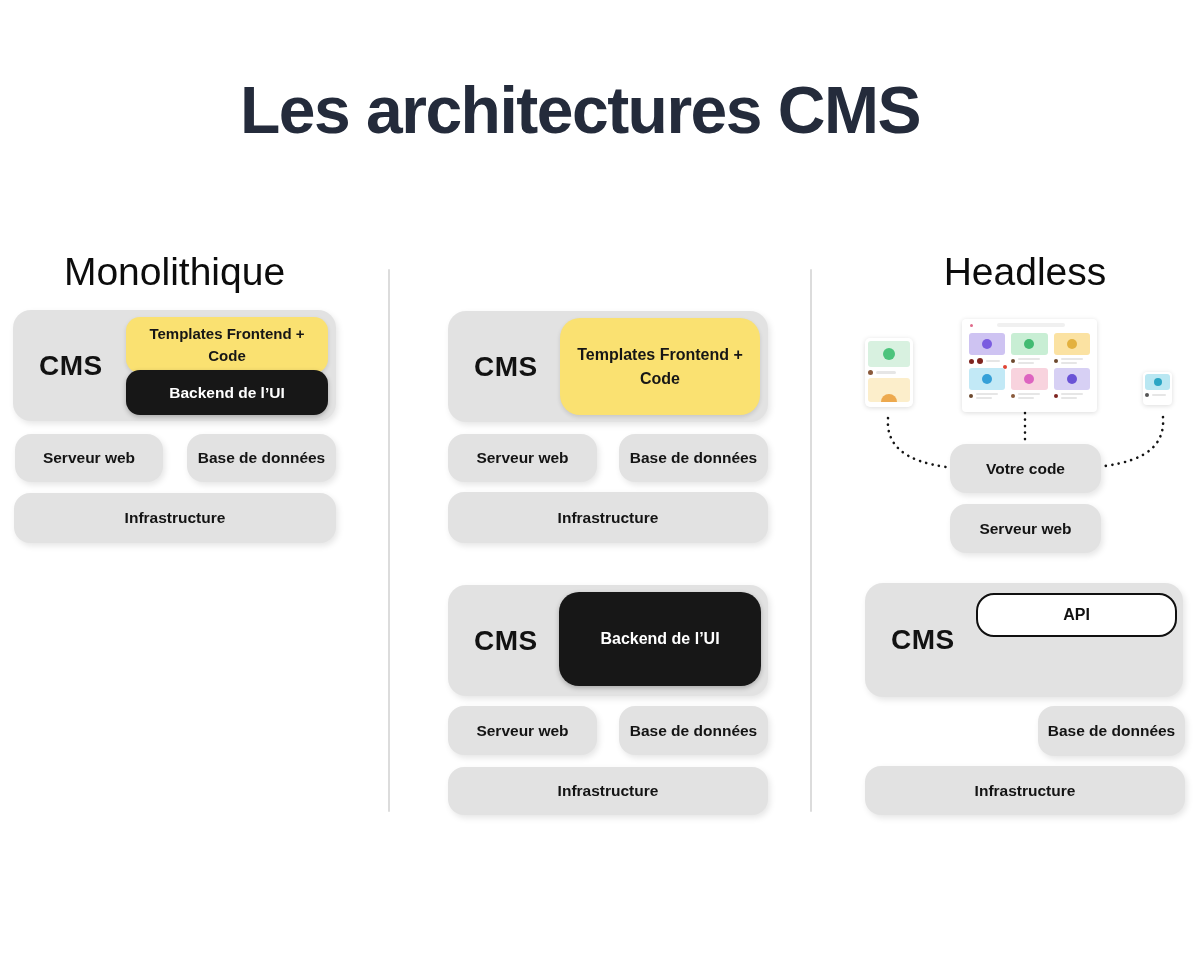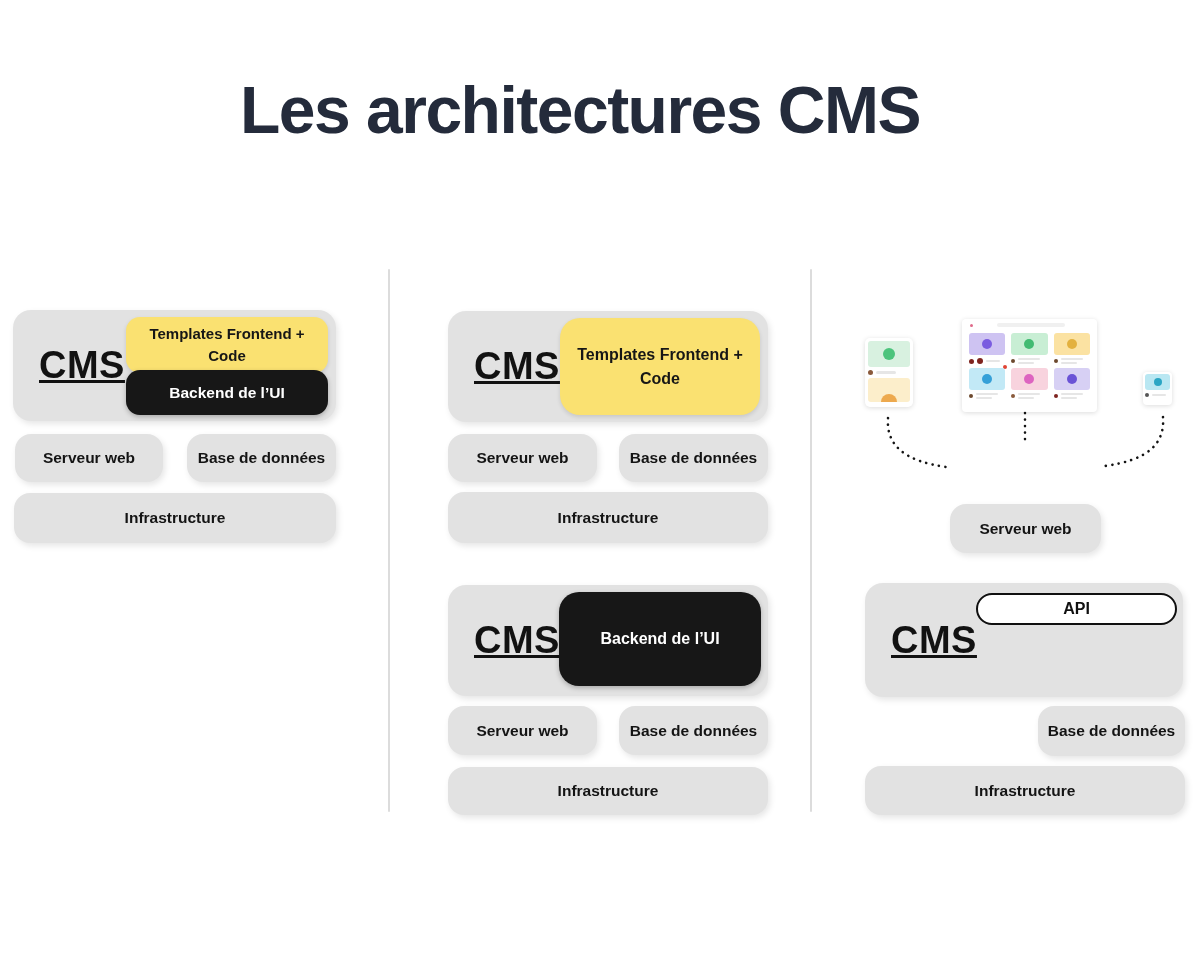--- a/index.html
+++ b/index.html
@@ -56,25 +56,24 @@
     color: #141414;
     box-shadow: 2px 3px 6px rgba(0,0,0,0.10);
     text-align: center;
   }
   .cms-box { border-radius: 18px; justify-content: flex-start; }
   .cms-label {
     position: absolute;
     left: 26px;
     top: 0; height: 100%;
     display: flex; align-items: center;
-    font-size: 38px;
+    font-size: 28px;
     font-weight: 800;
     letter-spacing: 0.5px;
     color: #121212;
-    text-decoration: underline;
   }
   .inner-yellow {
     position: absolute;
     background: var(--yellow);
     border-radius: 16px;
     display: flex; align-items: center; justify-content: center;
     font-weight: 700; font-size: 15.5px; line-height: 1.45;
     color: #161616;
     padding: 0 12px;
     box-shadow: 0 2px 4px rgba(0,0,0,0.12);
@@ -125,20 +124,22 @@
   .half-circle { position: absolute; bottom: 0; left: 50%; transform: translateX(-50%);
     width: 16px; height: 8px; border-radius: 8px 8px 0 0; background: #eda94e; }
 </style>
 </head>
 <body>
 
 <div class="canvas">
 
   <div class="page-title">Les architectures CMS</div>
 
+  <div class="col-heading" style="left:13px; width:323px;">Monolithique</div>
+  <div class="col-heading" style="left:865px; width:320px;">Headless</div>
 
   <div class="divider" style="left:388px;"></div>
   <div class="divider" style="left:810px;"></div>
 
   <div class="gbox cms-box" style="left:13px; top:310px; width:323px; height:111px;">
     <span class="cms-label">CMS</span>
     <div class="inner-yellow" style="left:113px; top:7px; width:202px; height:56px; font-size:15px; border-radius:14px;">Templates Frontend + Code</div>
     <div class="inner-black" style="left:113px; top:60px; width:202px; height:45px; border-radius:14px;">Backend de l’UI</div>
   </div>
   <div class="gbox" style="left:15px; top:434px; width:148px; height:48px;">Serveur web</div>
@@ -265,22 +266,23 @@
   </div>
 
   <svg class="connector-svg">
     <g fill="none" stroke="#141414" stroke-width="2.6" stroke-linecap="round" stroke-dasharray="0.1 6.4">
       <path d="M888,418 C886,445 904,461 946,467"></path>
       <path d="M1025,413 L1025,442"></path>
       <path d="M1163,417 C1165,444 1148,460 1105,466"></path>
     </g>
   </svg>
 
+  <div class="gbox" style="left:950px; top:444px; width:151px; height:49px;">Votre code</div>
   <div class="gbox" style="left:950px; top:504px; width:151px; height:49px;">Serveur web</div>
 
   <div class="gbox cms-box" style="left:865px; top:583px; width:318px; height:114px;">
     <span class="cms-label">CMS</span>
-    <div class="pill" style="left:111px; top:10px; width:201px; height:32px;">API</div>
+    <div class="pill" style="left:111px; top:10px; width:201px; height:44px;">API</div>
   </div>
   <div class="gbox" style="left:1038px; top:706px; width:147px; height:50px;">Base de données</div>
   <div class="gbox" style="left:865px; top:766px; width:320px; height:49px;">Infrastructure</div>
 
 </div>
 
 </body></html>

